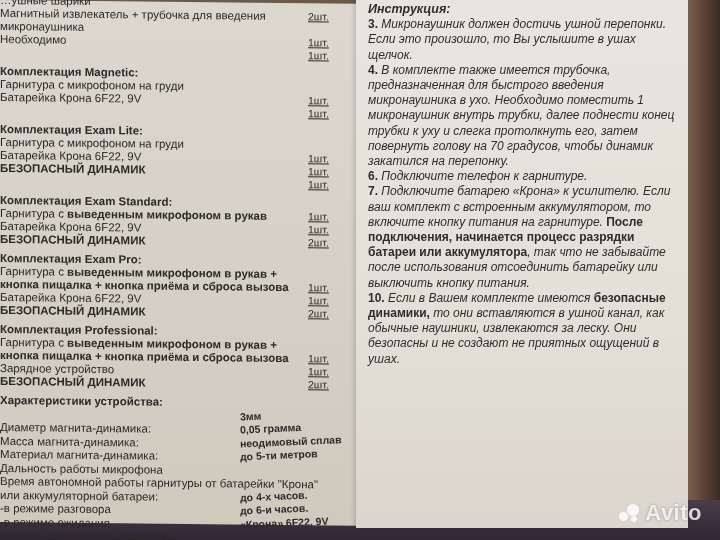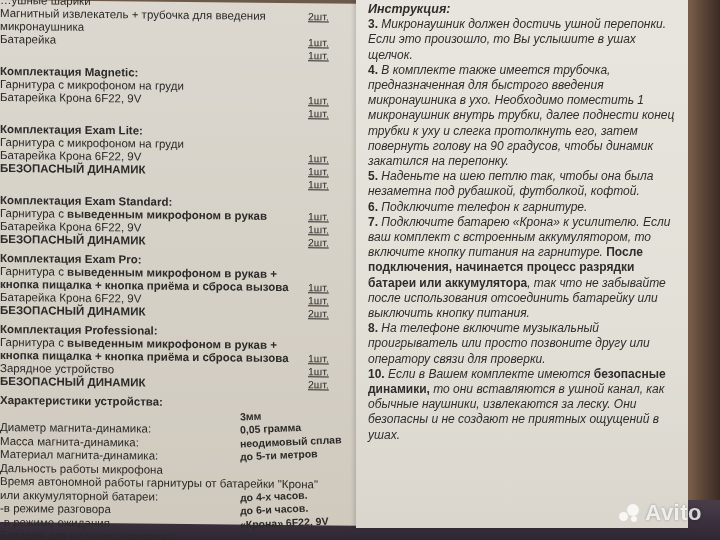--- a/index.html
+++ b/index.html
@@ -49,21 +49,21 @@
 <body>
 
 <div class="bg-right"></div>
 <div class="bg-bottom"></div>
 
 <div class="page-left">
   <div class="left-content" id="left-content">
       <div class="line"><span>…ушные шарики</span></div>
       <div class="line"><span>Магнитный извлекатель + трубочка для введения</span><span class="qty">2шт.</span></div>
       <div class="line"><span>микронаушника</span></div>
-      <div class="line"><span>Батарейка</span><span class="qty">1шт.</span></div>
+      <div class="line"><span>Необходимо</span><span class="qty">1шт.</span></div>
       <div class="line">
         <span class="qty">1шт.</span>
       </div>
       <div>
         <div class="head">Комплектация Magnetic:</div>
         <div class="line"><span>Гарнитура с микрофоном на груди</span></div>
         <div class="line"><span>Батарейка Крона 6F22, 9V</span><span class="qty">1шт.</span></div>
         <div class="line">
           <span class="qty">1шт.</span>
         </div>
@@ -111,25 +111,23 @@
         <div class="spec-row"><span>Батарея для питания гарнитуры:</span></div>
       </div>
     </div>
 </div>
 
 <div class="page-right">
   <div class="right-content">
     <div class="title">Инструкция:</div>
     <div id="steps">
         <div><span class="num">3. </span><span>Микронаушник должен достичь ушной перепонки. Если это произошло, то Вы услышите в ушах щелчок.</span></div>
-        <div><span class="num">4. </span><span>В комплекте также имеется трубочка, предназначенная для быстрого введения микронаушника в ухо. Необходимо поместить 1 микронаушник внутрь трубки, далее поднести конец трубки к уху и слегка протолкнуть его, затем повернуть голову на 90 градусов, чтобы динамик закатился на перепонку.</span></div>
-        <div><span class="num">5. </span><span>Наденьте на шею петлю так, чтобы она была незаметна под рубашкой, футболкой, кофтой.</span></div>
+        <div><span class="num">4. </span><span>В комплекте также имеется трубочка, предназначенная для быстрого введения микронаушника в ухо. Необходимо поместить 1 микронаушник внутрь трубки, далее поднести конец трубки к уху и слегка протолкнуть его, затем повернуть голову на 70 градусов, чтобы динамик закатился на перепонку.</span></div>
         <div><span class="num">6. </span><span>Подключите телефон к гарнитуре.</span></div>
         <div><span class="num">7. </span><span>Подключите батарею «Крона» к усилителю. Если ваш комплект с встроенным аккумулятором, то включите кнопку питания на гарнитуре. </span><span class="num">После подключения, начинается процесс разрядки батареи или аккумулятора</span><span>, так что не забывайте после использования отсоединить батарейку или выключить кнопку питания.</span></div>
-        <div><span class="num">8. </span><span>На телефоне включите музыкальный проигрыватель или просто позвоните другу или оператору связи для проверки.</span></div>
         <div><span class="num">10. </span><span>Если в Вашем комплекте имеются </span><span class="num">безопасные динамики,</span><span> то они вставляются в ушной канал, как обычные наушники, извлекаются за леску. Они безопасны и не создают не приятных ощущений в ушах.</span></div>
       </div>
 
   </div>
 </div>
 
 <div class="avito">
   <span class="avito-dots">
     <span style="left:0;top:10px;width:9px;height:9px"></span>
     <span style="left:8px;top:2px;width:12px;height:12px"></span>

